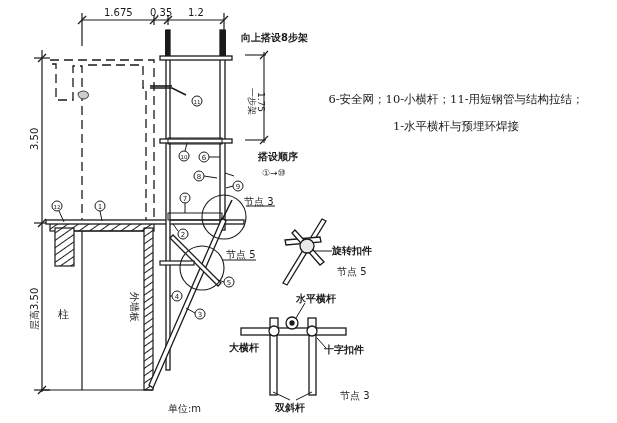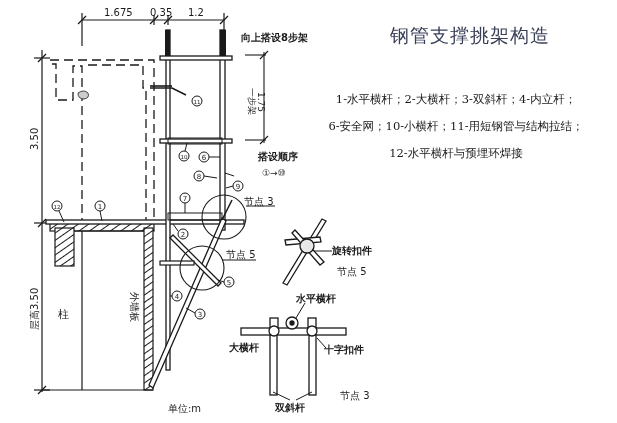--- a/index.html
+++ b/index.html
@@ -209,20 +209,18 @@
   <line x1="273" y1="392" x2="290" y2="400" stroke="#1a1a1a" stroke-width="1"></line>
   <line x1="312" y1="392" x2="296" y2="400" stroke="#1a1a1a" stroke-width="1"></line>
   <text x="296" y="302" font-size="10" font-weight="bold">水平横杆</text>
   <text x="229" y="351" font-size="10" font-weight="bold">大横杆</text>
   <text x="324" y="353" font-size="10" font-weight="bold">十字扣件</text>
   <text x="275" y="411" font-size="10" font-weight="bold">双斜杆</text>
   <text x="340" y="399" font-size="10">节点 3</text>
 </svg>
 
 <div class="title">
-  <div>钢管支撑挑架构造</div>
 </div>
 
 <div class="legend">
-  <div>1-水平横杆；2-大横杆；3-双斜杆；4-内立杆；</div>
   <div>6-安全网；10-小横杆；11-用短钢管与结构拉结；</div>
-  <div>12-水平横杆与预埋环焊接</div>
+  <div>1-水平横杆与预埋环焊接</div>
 </div>
 
 </body></html>

